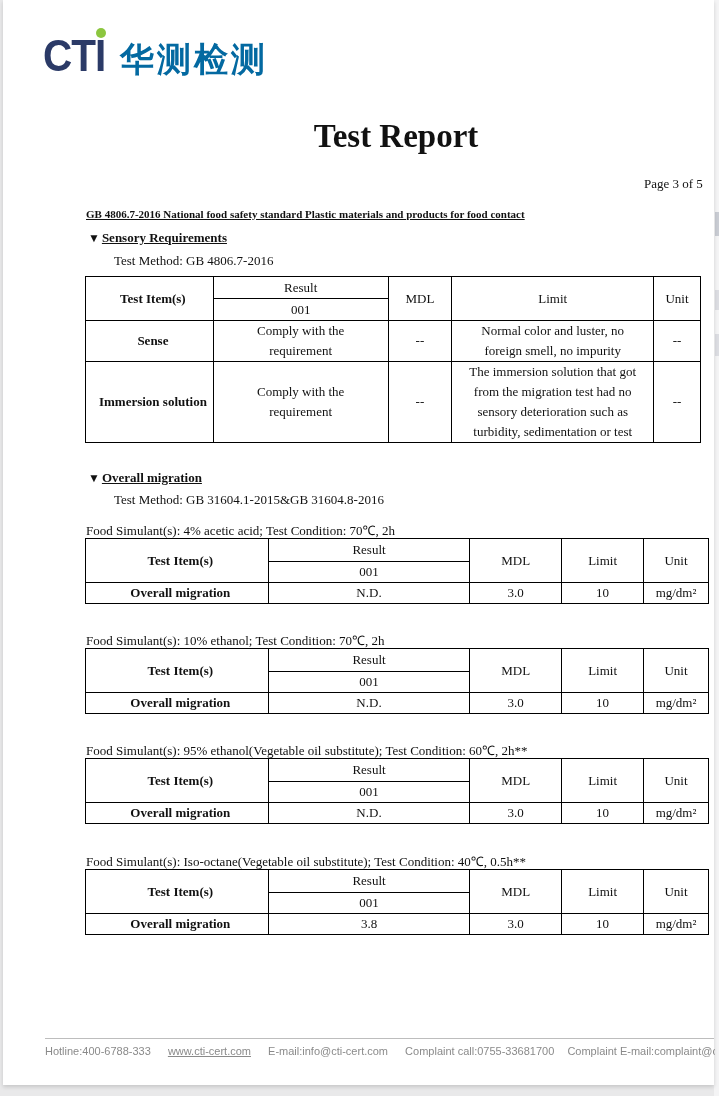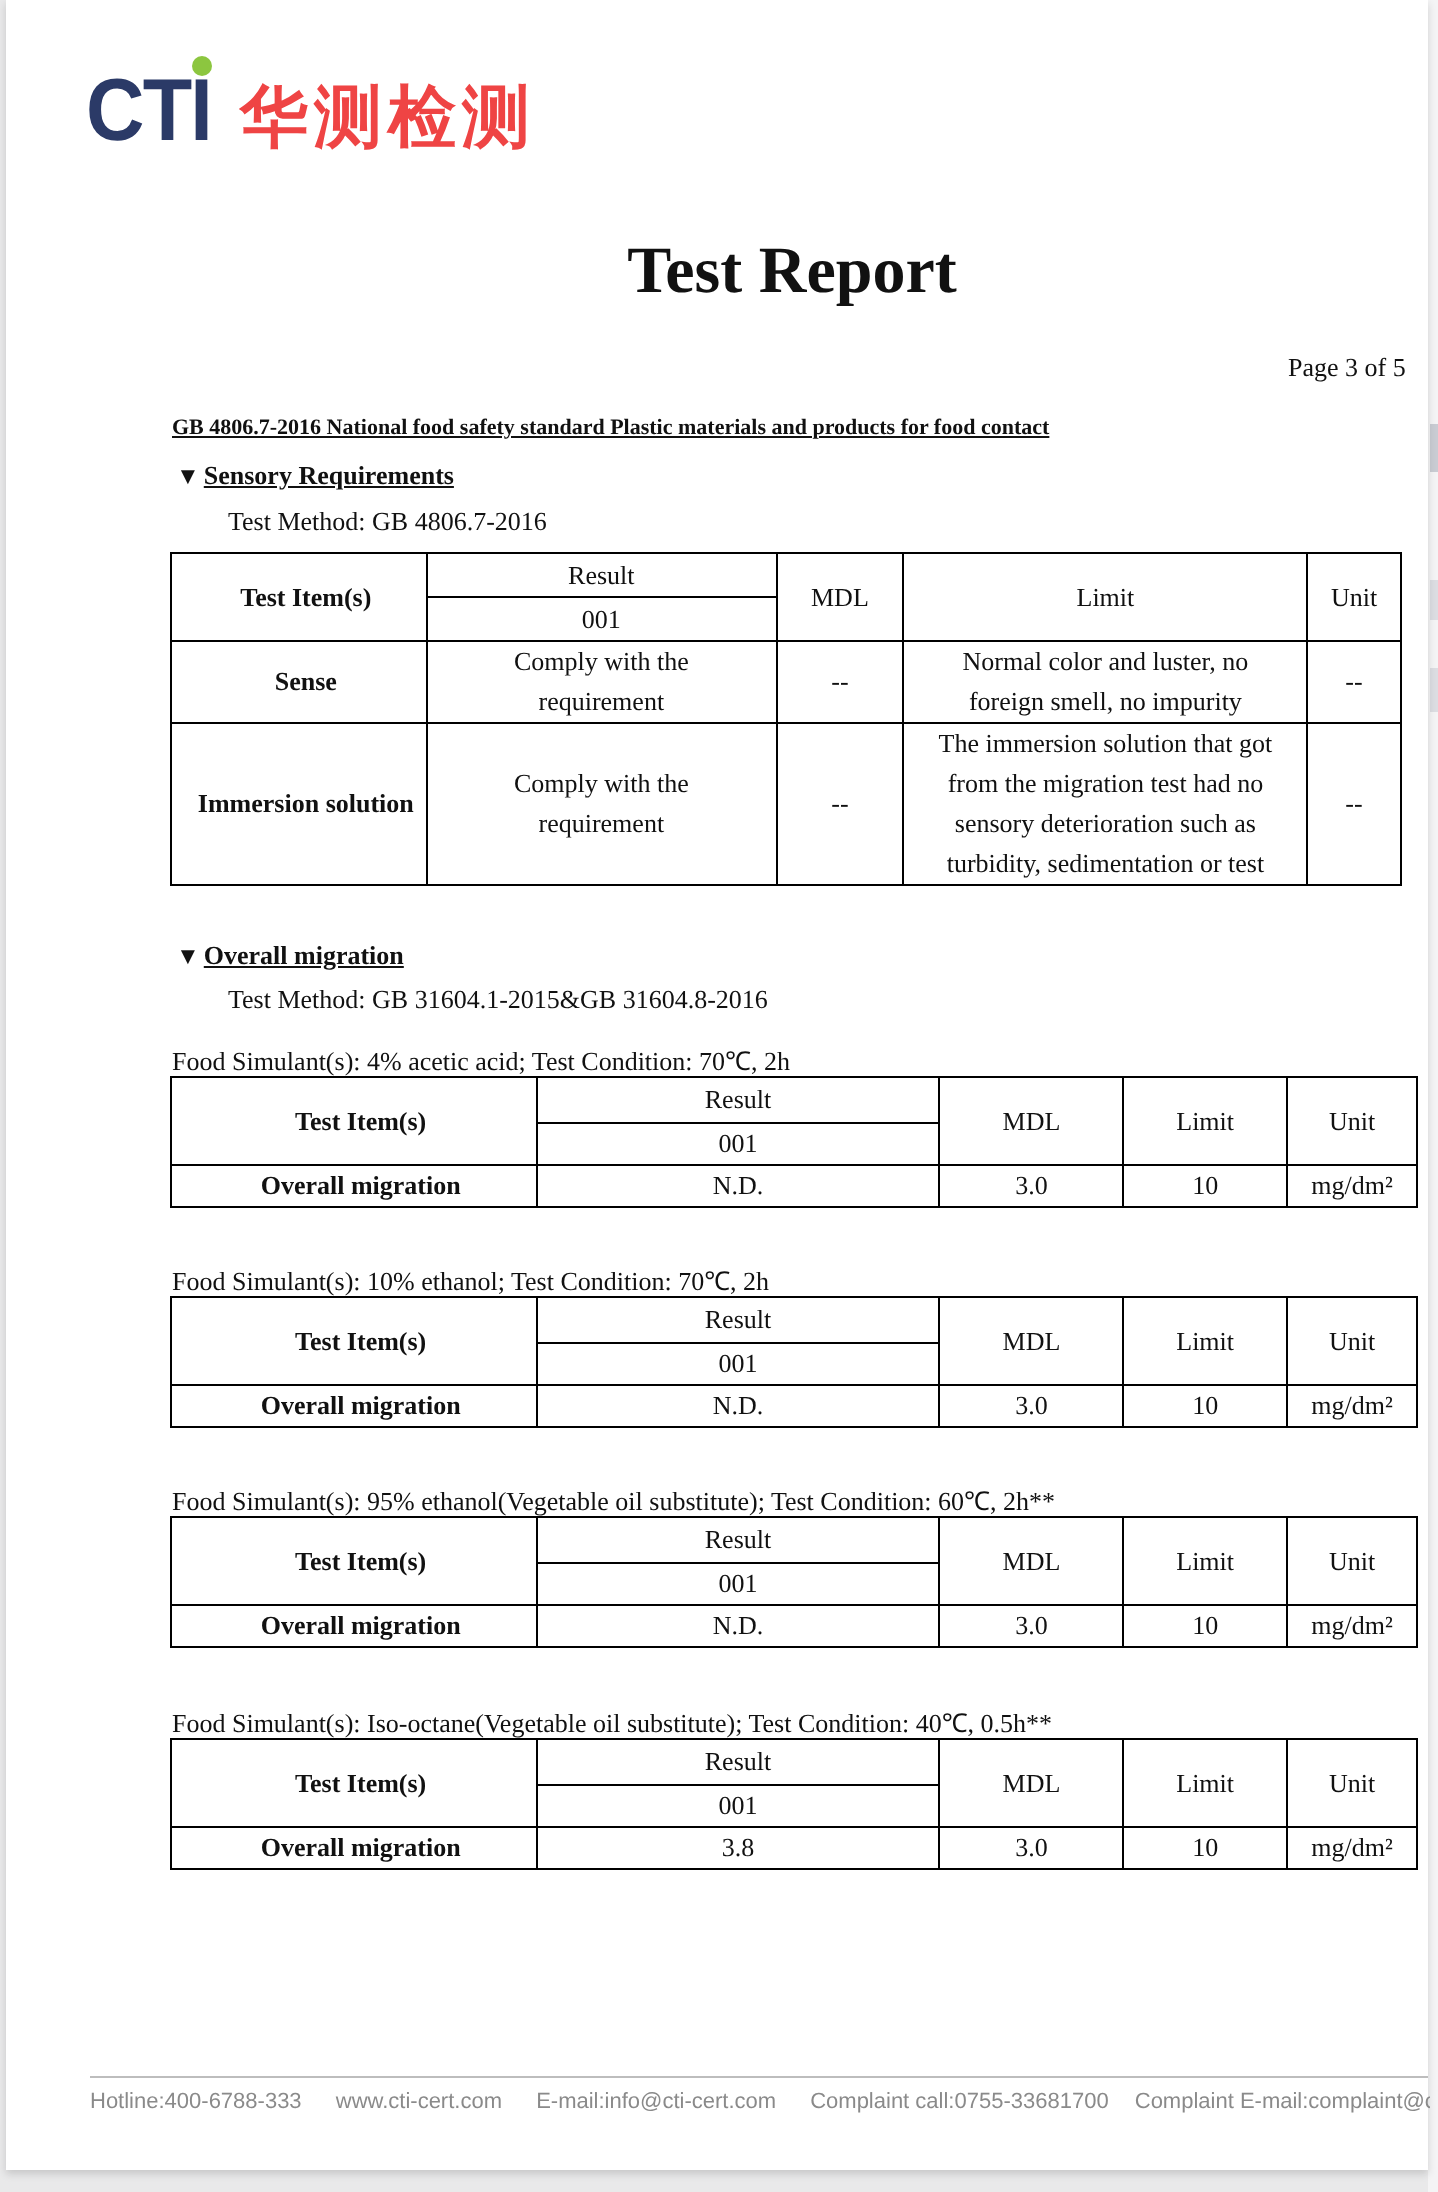--- a/index.html
+++ b/index.html
@@ -4,21 +4,21 @@
 <style>
   html, body { margin:0; padding:0; }
   body { width:719px; height:1096px; background:#e9e9ea; position:relative; overflow:hidden; font-family:"Liberation Serif", serif; color:#111; }
   .page { position:absolute; left:3px; top:0; width:711px; height:1085px; background:#fff; box-shadow:0 2px 4px rgba(0,0,0,0.15); }
   .rightbar { position:absolute; left:714px; top:0; width:5px; height:1096px; background:#f4f4f5; }
   .rb-mark { position:absolute; left:715px; width:4px; background:#c9ccd3; }
 
   .logo { position:absolute; left:40px; top:28px; height:50px; display:flex; align-items:flex-end; }
   .logo-cti { font-family:"Liberation Sans", sans-serif; font-weight:bold; font-size:44px; color:#2b3a67; letter-spacing:-1px; line-height:44px; position:relative; transform:scaleX(0.92); transform-origin:left bottom; }
   .logo-dot { position:absolute; left:93px; top:28px; width:10px; height:10px; border-radius:50%; background:#8cc63f; }
-  .logo-cn { position:absolute; left:117px; top:40px; font-family:"DejaVu Sans", sans-serif; font-weight:bold; font-size:34px; color:#ef4444; letter-spacing:3px; line-height:38px; }
+  .logo-cn { position:absolute; left:117px; top:40px; font-family:"DejaVu Sans", sans-serif; font-weight:bold; font-size:34px; color:#0369a1; letter-spacing:3px; line-height:38px; }
 
   .title { position:absolute; left:0; width:786px; top:118px; text-align:center; font-weight:bold; font-size:33px; }
 
   .rep-no { position:absolute; left:83px; top:176px; font-size:13px; }
   .rep-no .num { margin-left:22px; }
   .page-no { position:absolute; left:641px; top:176px; font-size:13px; }
 
   .std-title { position:absolute; left:83px; top:208px; font-size:11px; font-weight:bold; text-decoration:underline; }
   .sec { position:absolute; left:85px; font-size:13px; font-weight:bold; }
   .sec .tri { font-size:12px; margin-right:2px; }
@@ -230,18 +230,18 @@
           <td>3.0</td>
           <td>10</td>
           <td>mg/dm²</td>
         </tr>
   </tbody>
     </table>
 
   <div style="position:absolute;left:42px;top:1038px;width:669px;height:1px;background:#bdbdbd;"></div>
   <div style="position:absolute;left:42px;top:1045px;width:670px;white-space:nowrap;overflow:hidden;font-family:'Liberation Sans',sans-serif;font-size:11px;color:#8a8a8a;">
     <span>Hotline:400-6788-333</span>
-    <span style="margin-left:14px;">www.cti-cert.com</span>
+    <span style="margin-left:14px;text-decoration:underline;">www.cti-cert.com</span>
     <span style="margin-left:14px;">E-mail:info@cti-cert.com</span>
     <span style="margin-left:14px;">Complaint call:0755-33681700</span>
     <span style="margin-left:10px;">Complaint E-mail:complaint@cti-cert.</span>
   </div>
 </div>
 
 </body></html>

